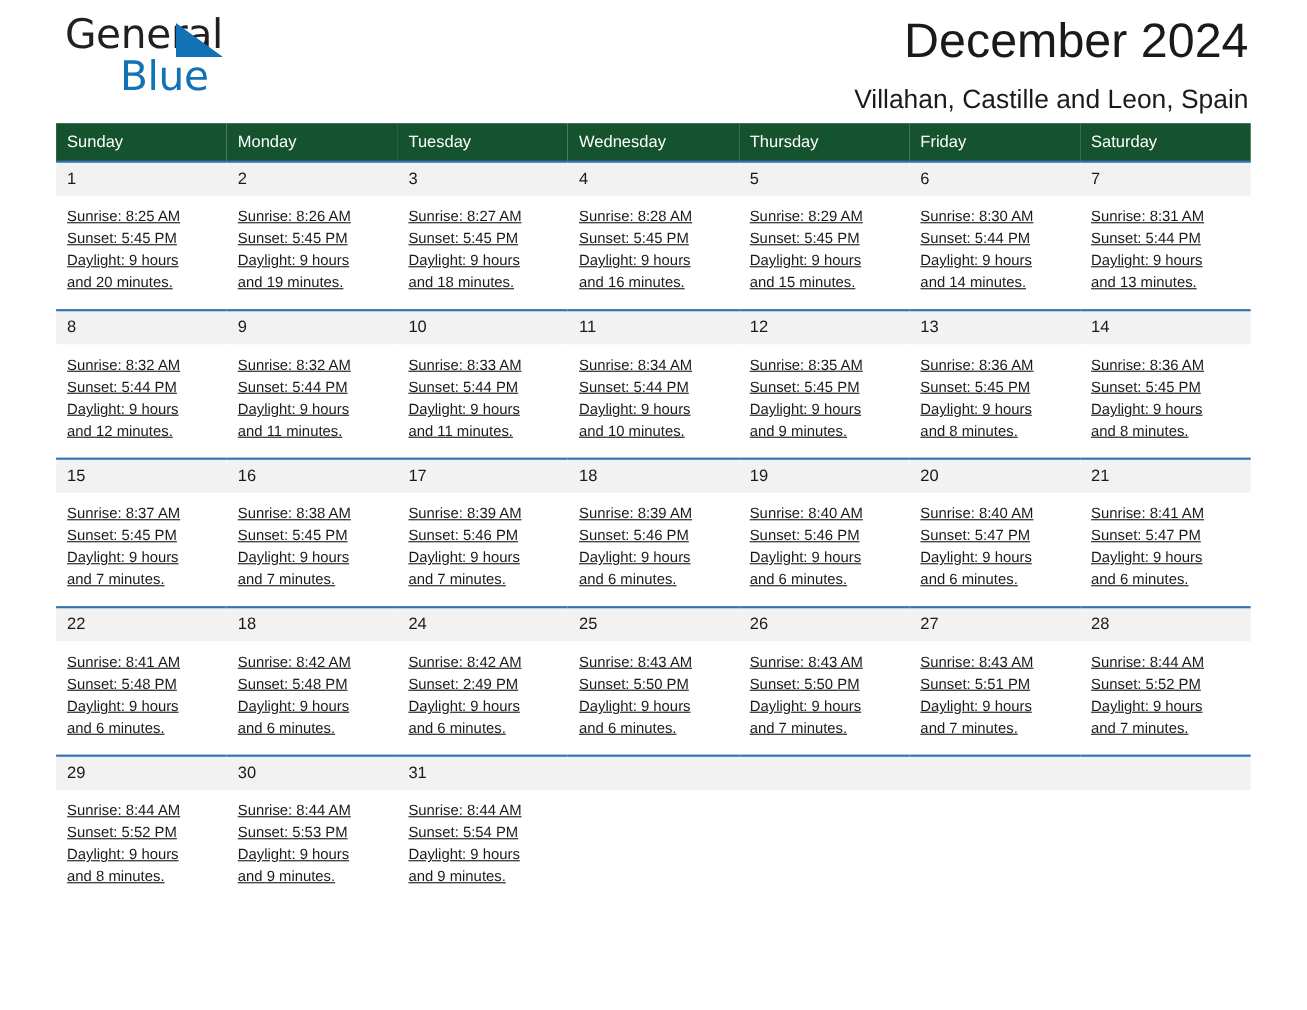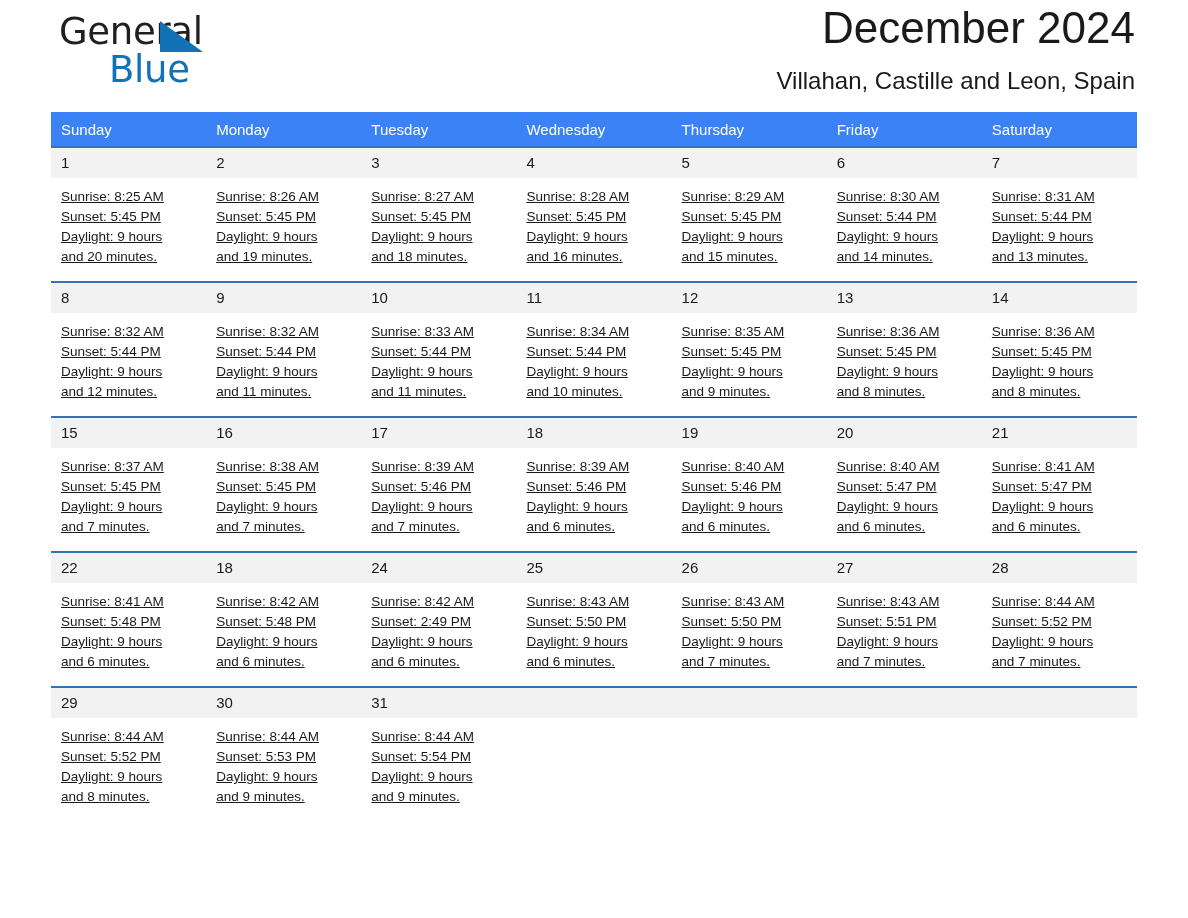--- a/index.html
+++ b/index.html
@@ -62,21 +62,21 @@
     line-height: 40px;
     letter-spacing: -0.3px;
     color: #1272b6;
     font-family: "DejaVu Sans", sans-serif;
     font-weight: 400;
     text-align: center;
   }
   .title-block {
     position: absolute;
     right: 2px;
-    top: 0;
+    top: 10px;
     text-align: right;
   }
   .cal-title {
     font-size: 44px;
     line-height: 56px;
     font-weight: 400;
     color: #1a1a1a;
     white-space: nowrap;
   }
   .cal-subtitle {
@@ -88,21 +88,21 @@
     white-space: nowrap;
   }
 
   
   .calendar {
     width: 1086px;
     border-collapse: collapse;
     table-layout: fixed;
   }
   .calendar th {
-    background: #3b82f6;
+    background: #14532d;
     color: #ffffff;
     font-size: 15px;
     font-weight: 400;
     text-align: left;
     padding: 8px 0 8px 10px;
     height: 18px;
     border: none;
   }
   .calendar td {
     vertical-align: top;

